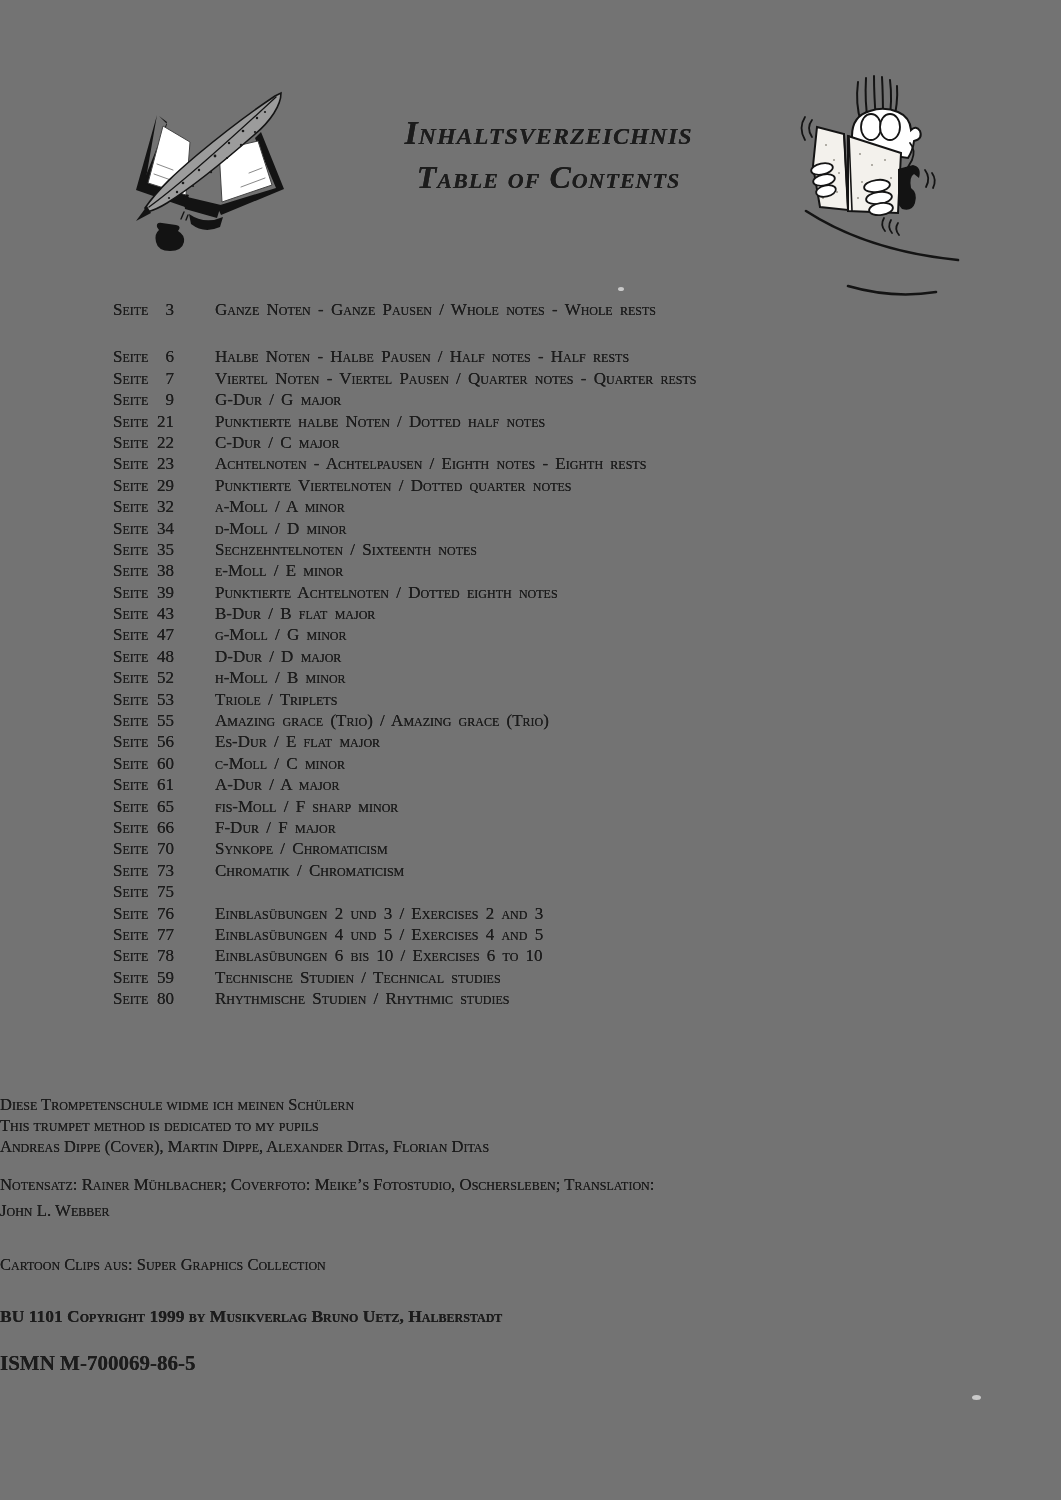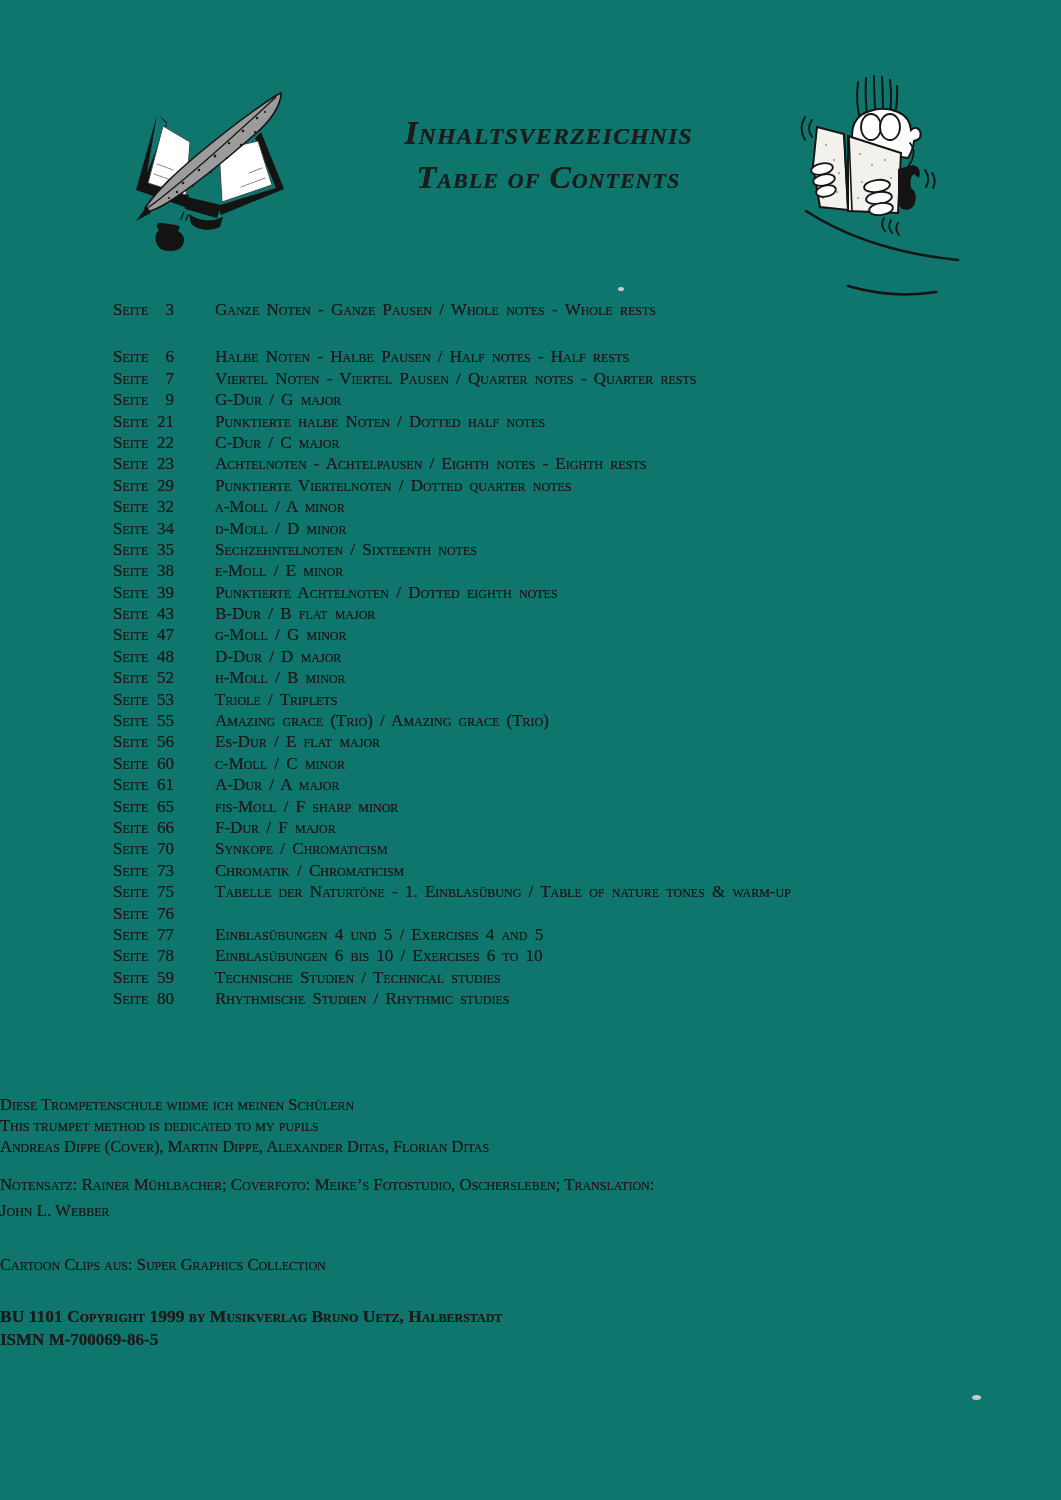--- a/index.html
+++ b/index.html
@@ -1,17 +1,17 @@
 <!DOCTYPE html>
 <html><head>
 <meta charset="utf-8">
 <style>
   html,body{margin:0;padding:0;background:#ffffff;}
   .page{
-    position:relative;width:1061px;height:1500px;background:#0f766e;
+    position:relative;width:1061px;height:1500px;background:#737373;
     font-family:"Liberation Serif", serif;color:#1c1c1c;overflow:hidden;
   }
   .sc{font-variant:small-caps;}
   .ink{text-shadow:0 0 .4px currentColor;} 
 
   
   .title{position:absolute;left:0;width:100%;text-align:center;
          font-style:italic;font-weight:700;letter-spacing:1px;
          transform:translateX(18px);white-space:nowrap;}
   .title-de{top:114px;font-size:34px;}
@@ -29,21 +29,21 @@
   .toc-row .lbl{position:absolute;left:113px;}
   .toc-row .num{position:absolute;left:146px;width:28px;text-align:right;}
   .toc-row .desc{position:absolute;left:215px;word-spacing:3px;}
 
   
   .centerblock{position:absolute;left:0;width:1043px;white-space:nowrap;}
   .dedication{top:1094px;font-size:16.5px;line-height:21px;}
   .credits{top:1172px;font-size:16.8px;line-height:26px;}
   .cartoon-credit{top:1243px;font-size:16.5px;margin-top:12px;}
   .copyright{top:1305px;font-size:17.5px;line-height:23px;font-weight:700;}
-  .copyright .l2{font-size:17px;}
+  .copyright .l2{font-size:21px;margin-top:24px;}
 
   .speck{position:absolute;background:#c9c9c9;border-radius:50%;}
   svg .ln{fill:none;stroke:#141414;stroke-linecap:round;}
 </style>
 </head>
 <body>
 
 <div class="page">
 
   <div class="title title-de sc ink">Inhaltsverzeichnis</div>
@@ -284,25 +284,25 @@
         <span class="desc">Synkope / Chromaticism</span>
       </div>
       <div class="toc-row">
         <span class="lbl">Seite</span>
         <span class="num">73</span>
         <span class="desc">Chromatik / Chromaticism</span>
       </div>
       <div class="toc-row">
         <span class="lbl">Seite</span>
         <span class="num">75</span>
-        <span class="desc">Tabelle der Naturtöne - 1. Einblasübung / Table of nature tones &amp; warm-up</span>
       </div>
       <div class="toc-row">
         <span class="lbl">Seite</span>
         <span class="num">76</span>
+        <span class="desc">Einblasübungen 2 und 3 / Exercises 2 and 3</span>
       </div>
       <div class="toc-row">
         <span class="lbl">Seite</span>
         <span class="num">77</span>
         <span class="desc">Einblasübungen 4 und 5 / Exercises 4 and 5</span>
       </div>
       <div class="toc-row">
         <span class="lbl">Seite</span>
         <span class="num">78</span>
         <span class="desc">Einblasübungen 6 bis 10 / Exercises 6 to 10</span>

